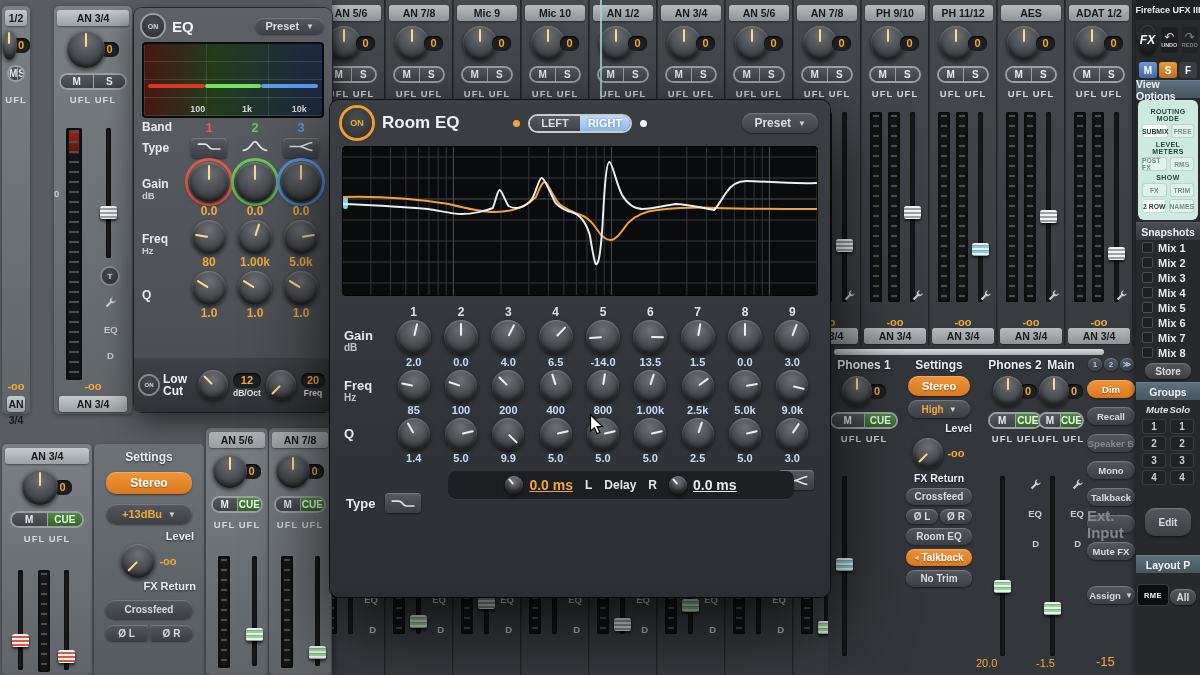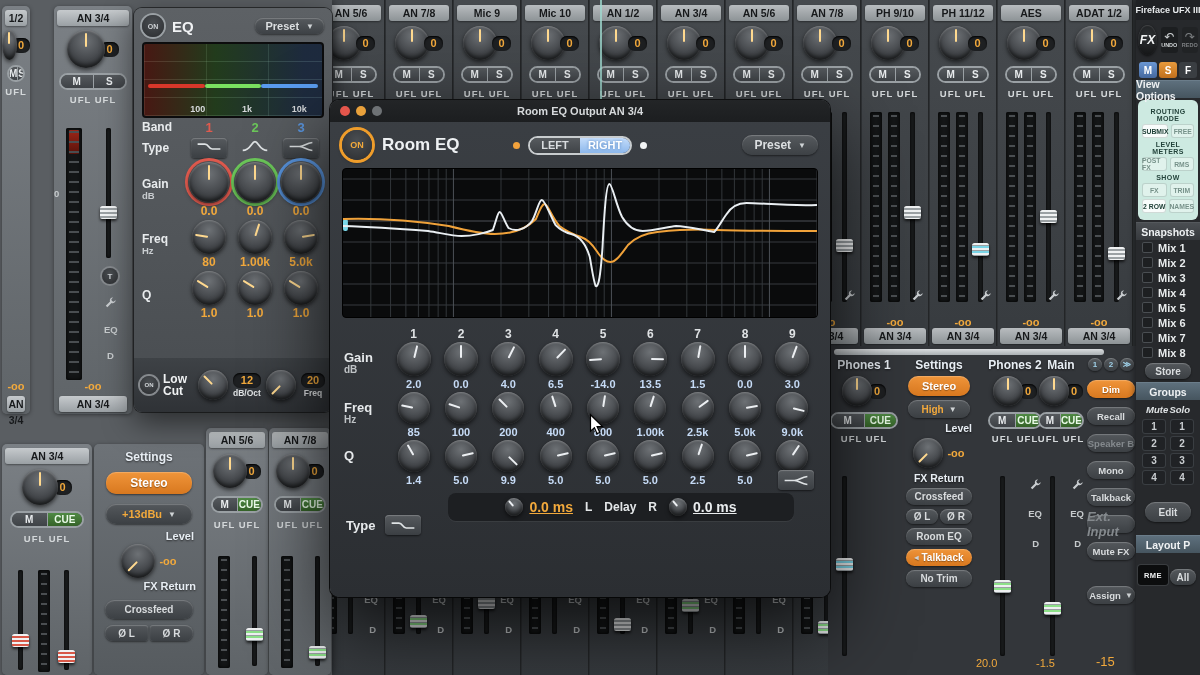--- a/index.html
+++ b/index.html
@@ -532,21 +532,21 @@
           <div style="display: flex; align-items: center; justify-content: center; margin-top: 4px;">
             <div class="knob" style="height: 30px; width: 30px;">
               <div class="ptr" style="transform: rotate(0deg);"></div>
             </div>
             <div class="valbox" style="margin-left: -5px;">0</div>
           </div>
           <div class="mspill" style="margin: 5px 5px 0px;">
             <span>M</span>
             <span>S</span>
           </div>
-          <div class="ufl" style="margin-top: 4px;">UFL</div>
+          <div class="ufl" style="margin-top: 12px;">UFL</div>
           <div style="position: absolute; left: 2px; right: 2px; bottom: 2px;">
             <div class="fval">-oo</div>
             <div class="hdrplate">AN 3/4</div>
           </div>
         </div>
         <div class="lstrip" style="left: 54px; width: 78px; top: 6px; height: 408px;">
           <div class="hdrplate">AN 3/4</div>
           <div style="display: flex; align-items: center; justify-content: center; margin-top: 4px;">
             <div class="knob" style="height: 38px; width: 38px;">
               <div class="ptr" style="transform: rotate(0deg);"></div>
@@ -904,21 +904,21 @@
           </div>
           <div class="pill dim" style="width: 48px; height: 18px; margin: 9px auto 0px; font-size: 9.5px;">
             <span>Speaker B</span>
           </div>
           <div class="pill" style="width: 48px; height: 18px; margin: 9px auto 0px; font-size: 9.5px;">
             <span>Mono</span>
           </div>
           <div class="pill" style="width: 48px; height: 18px; margin: 9px auto 0px; font-size: 9.5px;">
             <span>Talkback</span>
           </div>
-          <div class="pill dim" style="width: 48px; height: 18px; margin: 9px auto 0px; font-size: 13px; font-style: italic;">
+          <div class="pill dim" style="width: 48px; height: 18px; margin: 9px auto 0px; font-size: 15px;">
             <span>Ext. Input</span>
           </div>
           <div class="pill" style="width: 48px; height: 18px; margin: 9px auto 0px; font-size: 9.5px;">
             <span>Mute FX</span>
           </div>
           <div class="pill" style="width: 48px; height: 18px; margin: 26px auto 0px; font-size: 9.5px; gap: 4px;">
             <span>Assign</span>
             <span class="caret">▼</span>
           </div>
         </div>
@@ -1028,39 +1028,31 @@
         </div>
         <div class="gtr">
           <div class="gcell">3</div>
           <div class="gcell">3</div>
         </div>
         <div class="gtr">
           <div class="gcell">4</div>
           <div class="gcell">4</div>
         </div>
       </div>
-    <div class="pill" style="width:46px;height:20px;margin:13px auto;">Edit</div>
+    <div class="pill" style="width:46px;height:28px;margin:19px auto;">Edit</div>
     <div class="rp-bar" style="white-space:nowrap;overflow:hidden;">
       <span>Layout P</span>
     </div>
     <div style="position:relative;height:40px;">
       <div class="rme">RME</div>
       <div class="pill" style="position:absolute;right:4px;bottom:8px;width:26px;height:16px;">All</div>
     </div>
   </div>
 
   <div class="dlg">
-    <div class="dlg-tb">
-      <div class="lights">
-        <div class="light" style="background:#e5564c;"></div>
-        <div class="light" style="background:#e9a13b;"></div>
-        <div class="light" style="background:#6e7275;"></div>
-      </div>
-      <span>Room EQ Output AN 3/4</span>
-    </div>
     <div class="dlg-hd" style="position:relative;">
       <div class="oncirc" style="width:30px;height:30px;font-size:9px;box-shadow:0 0 0 3px #ef9d2b,0 2px 4px rgba(0,0,0,.6);color:#f2a93c;">ON</div>
       <div class="dlg-title">Room EQ</div>
       <div class="lrwrap">
         <div class="dot" style="background:#f2a23c;"></div>
         <div class="lr">
           <span class="off">LEFT</span>
           <span class="on">RIGHT</span>
         </div>
         <div class="dot" style="background:#f2f4f5;"></div>

